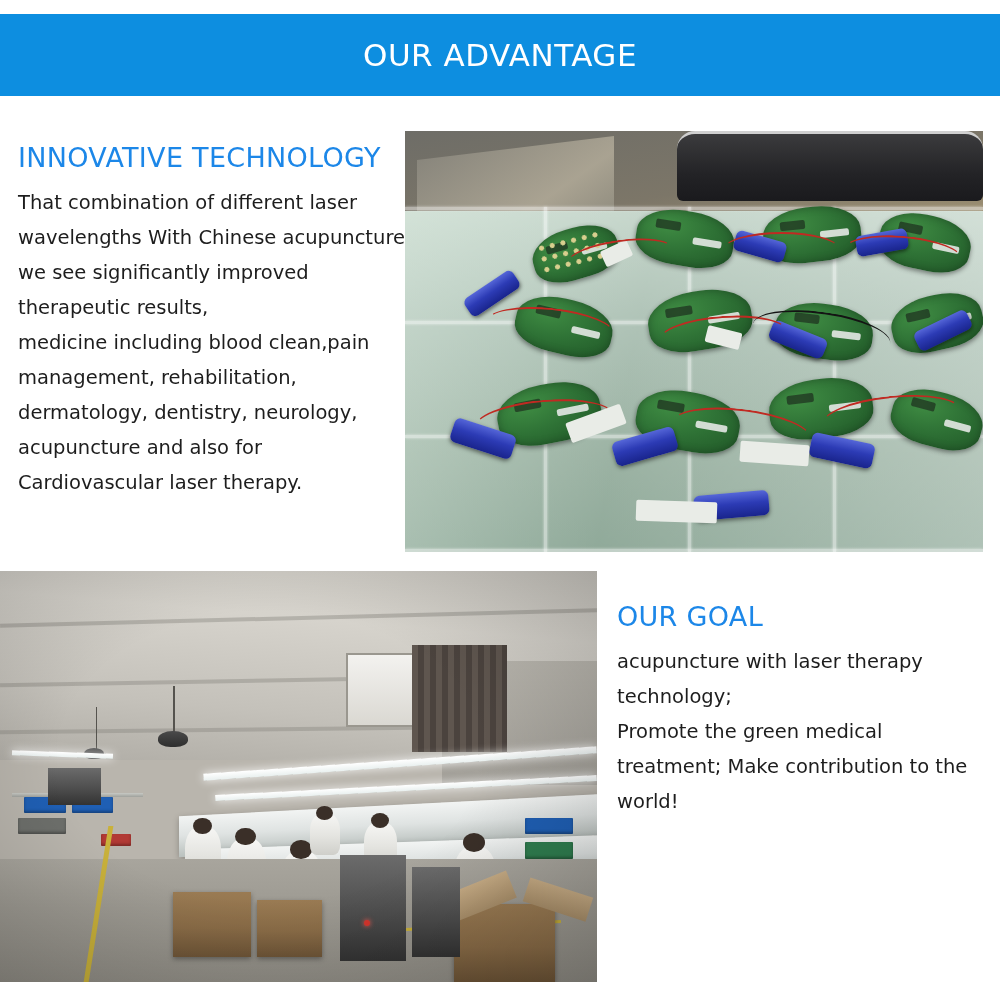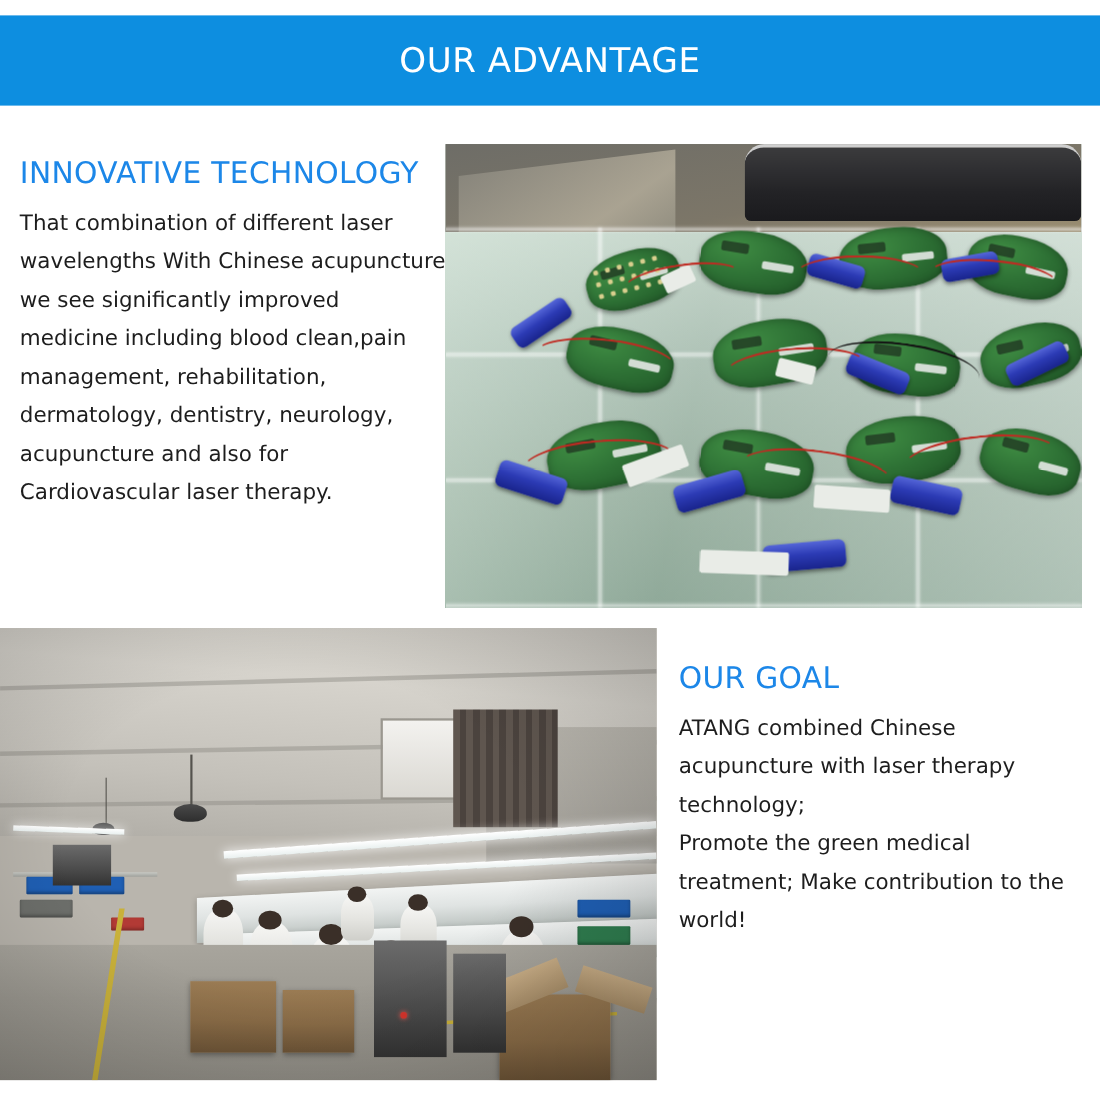--- a/index.html
+++ b/index.html
@@ -266,20 +266,21 @@
 
 <div id="banner">
   <div id="banner-title">OUR ADVANTAGE</div>
 </div>
 
 <div id="tech-text-block">
   <h2 class="section-heading">INNOVATIVE TECHNOLOGY</h2>
   <div class="body-line">That combination of different laser</div>
   <div class="body-line">wavelengths With Chinese acupuncture</div>
   <div class="body-line">we see significantly improved</div>
+  <div class="body-line">therapeutic results,</div>
   <div class="body-line">medicine including blood clean,pain</div>
   <div class="body-line">management, rehabilitation,</div>
   <div class="body-line">dermatology, dentistry, neurology,</div>
   <div class="body-line">acupuncture and also for</div>
   <div class="body-line">Cardiovascular laser therapy.</div>
 </div>
 
 <div id="photo-pcb">
   <div class="bg-floor"></div>
   <div class="bg-metal"></div>
@@ -408,19 +409,18 @@
 
   <div class="machine" style="left:57%;top:69%;width:11%;height:26%;"></div>
   <div class="reddot" style="left:61%;top:85%;"></div>
   <div class="machine" style="left:69%;top:72%;width:8%;height:22%;"></div>
 
   <div class="vignette"></div>
 </div>
 
 <div id="goal-text-block">
   <h2 class="section-heading">OUR GOAL</h2>
-  <div class="body-line">ATANG combined Chinese</div>
   <div class="body-line">acupuncture with laser therapy</div>
   <div class="body-line">technology;</div>
   <div class="body-line">Promote the green medical</div>
   <div class="body-line">treatment; Make contribution to the</div>
   <div class="body-line">world!</div>
 </div>
 
 </body></html>

